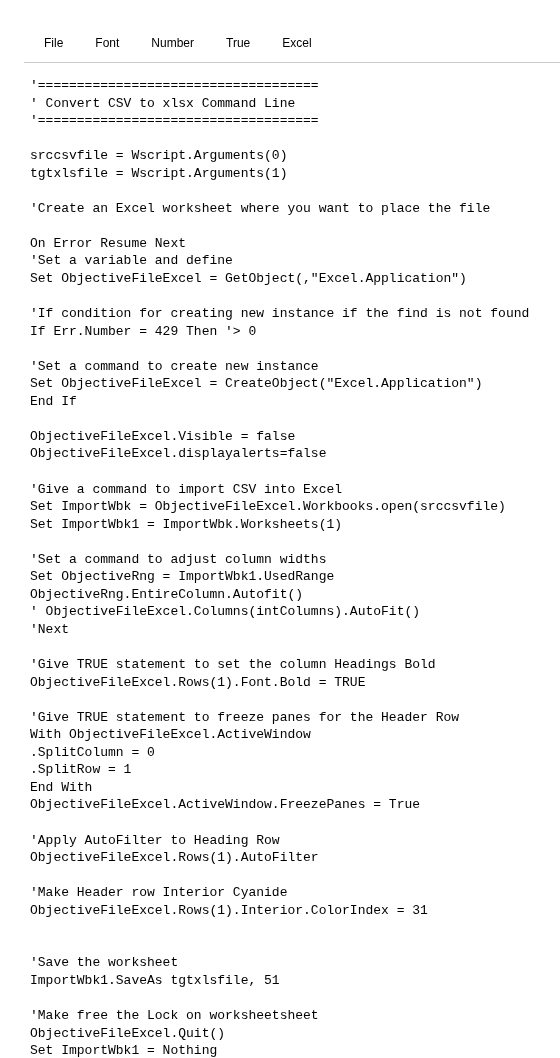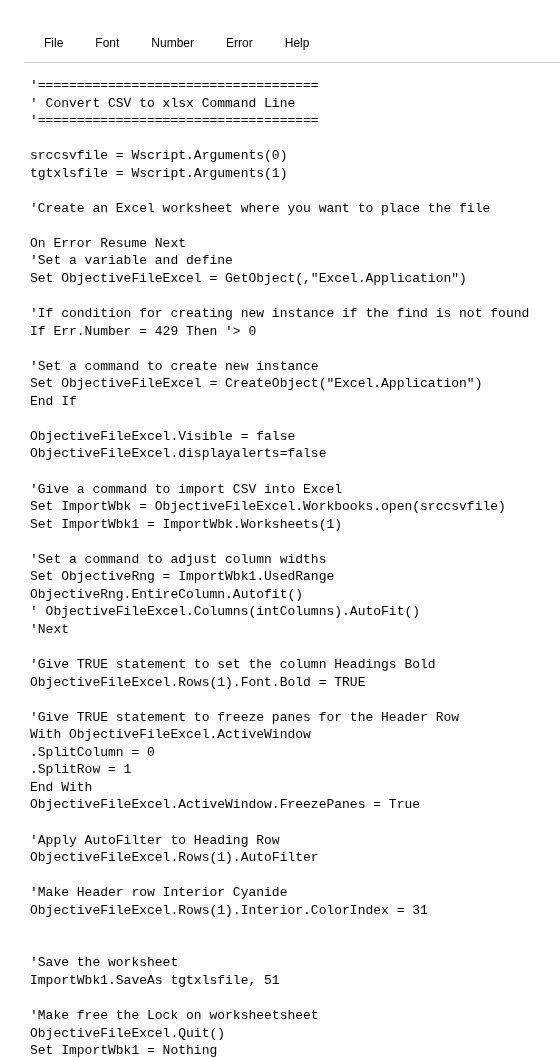--- a/index.html
+++ b/index.html
@@ -41,22 +41,22 @@
       text-align: center;
     }
   </style>
 </head>
 <body>
 
 <div class="menubar">
   <div class="item">File</div>
   <div class="item">Font</div>
   <div class="item">Number</div>
-  <div class="item">Error</div>
-  <div class="item">Help</div>
+  <div class="item">True</div>
+  <div class="item">Excel</div>
 </div>
 
 <div class="editor">'====================================
 ' Convert CSV to xlsx Command Line
 '====================================
 
 srccsvfile = Wscript.Arguments(0)
 tgtxlsfile = Wscript.Arguments(1)
 
 'Create an Excel worksheet where you want to place the file

